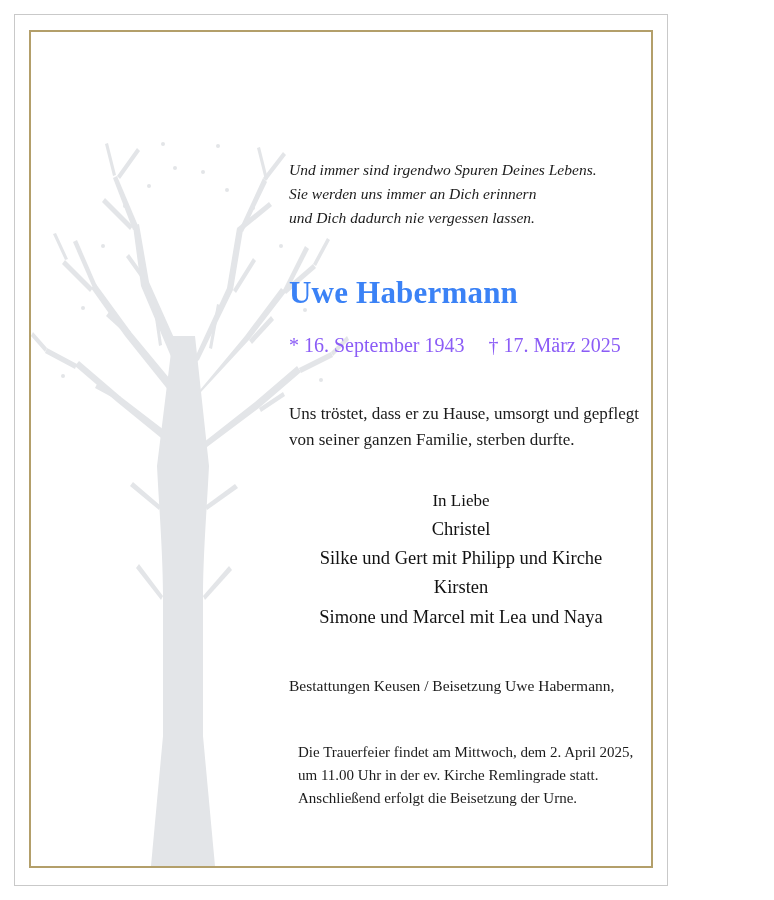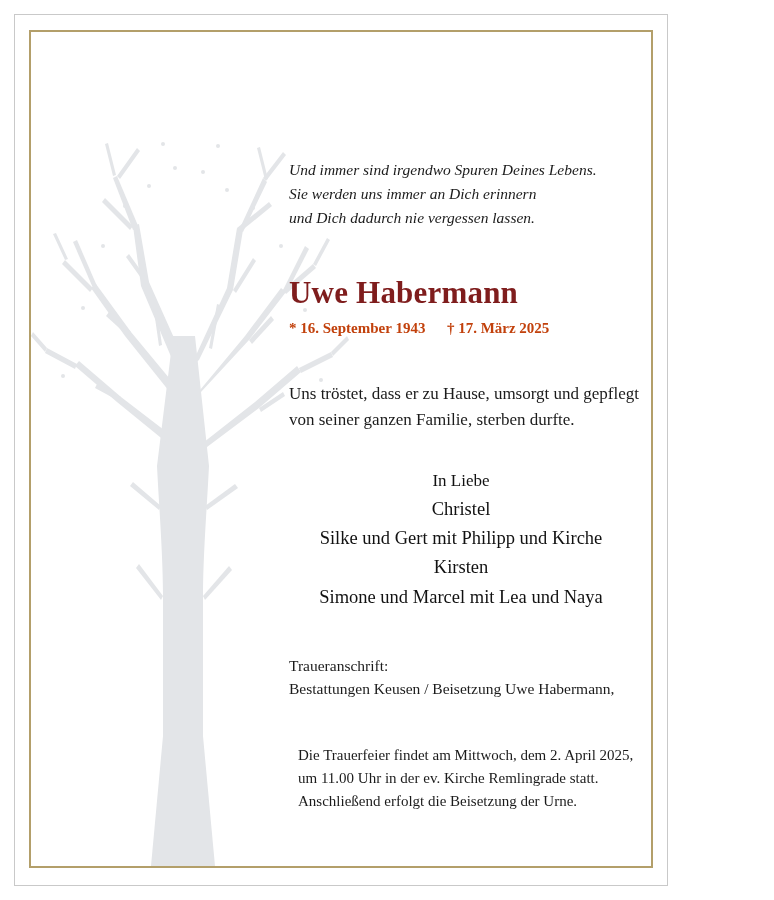--- a/index.html
+++ b/index.html
@@ -81,31 +81,30 @@
     font-size: 15.5px;
     line-height: 1.55;
     color: #1b1b1b;
     margin: 0 0 46px 0;
   }
   .verse div { white-space: nowrap; }
 
   #deceased-name {
     font-size: 31px;
     line-height: 1.1;
-    color: #7f1d1d;
-    margin: 0 0 10px 0;
+    color: #3b82f6;
+    margin: 0 0 24px 0;
     letter-spacing: 0.2px;
   }
 
   #life-dates {
-    font-size: 15px;
-    color: #c2410c;
+    font-size: 20px;
+    color: #8b5cf6;
     margin: 0 0 44px 0;
     white-space: nowrap;
-    font-weight: bold;
   }
   #life-dates .date-gap { display: inline-block; width: 14px; }
 
   .body-para {
     font-size: 17px;
     line-height: 1.5;
     color: #1b1b1b;
     margin: 0 0 36px 0;
   }
   .body-para div { white-space: nowrap; }
@@ -234,21 +233,20 @@
 
       <div id="family-block">
         <div class="in-liebe">In Liebe</div>
         <div>Christel</div>
         <div>Silke und Gert mit Philipp und Kirche</div>
         <div>Kirsten</div>
         <div>Simone und Marcel mit Lea und Naya</div>
       </div>
 
       <div id="address-block">
-        <div>Traueranschrift:</div>
         <div>Bestattungen Keusen / Beisetzung Uwe Habermann,</div>
       </div>
 
       <div id="service-block">
         <div>Die Trauerfeier findet am Mittwoch, dem 2. April 2025,</div>
         <div>um 11.00 Uhr in der ev. Kirche Remlingrade statt.</div>
         <div>Anschließend erfolgt die Beisetzung der Urne.</div>
       </div>
 
     </div>

